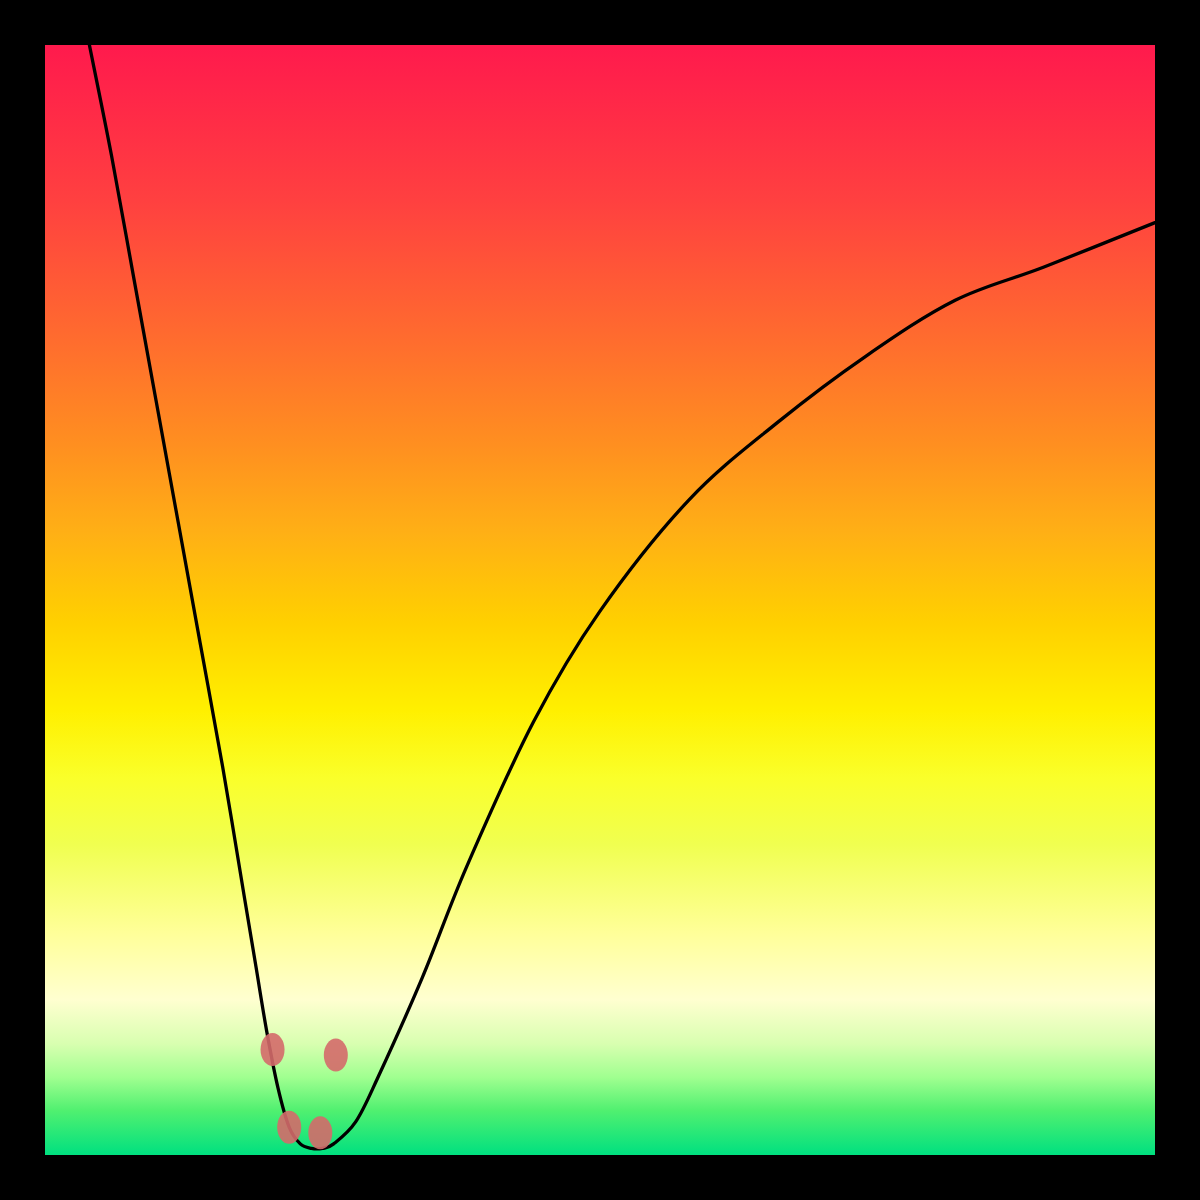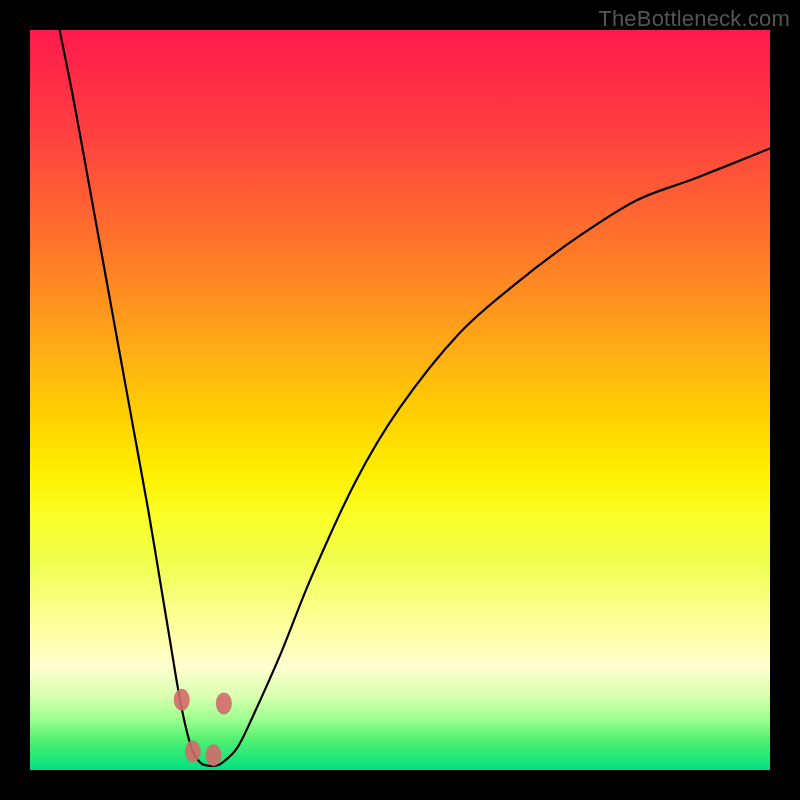--- a/index.html
+++ b/index.html
@@ -62,21 +62,20 @@
   .dot {
     fill: #d46a6a;
     fill-opacity: 0.9;
   }
 </style>
 </head>
 <body>
 
 <div class="frame">
 
-  <div class="watermark">TheBottleneck.com</div>
 
   <div class="plot-area">
     <svg class="curve" viewBox="0 0 740 740" preserveAspectRatio="none">
       <path id="curve-path" fill="none" stroke="#000" stroke-width="2.2" stroke-linecap="round" stroke-linejoin="round" d="M 29.6 0 C 32.06666666666667 12.333333333333334 39.46666666666667 48.10000000000001 44.4 74 C 49.33333333333333 99.89999999999999 54.266666666666666 128.26666666666665 59.2 155.39999999999998 C 64.13333333333334 182.5333333333333 69.06666666666666 209.6666666666666 74 236.79999999999995 C 78.93333333333334 263.9333333333333 83.86666666666666 291.0666666666667 88.8 318.20000000000005 C 93.73333333333333 345.33333333333337 98.66666666666667 372.46666666666664 103.60000000000001 399.59999999999997 C 108.53333333333335 426.7333333333333 113.46666666666667 452.6333333333333 118.4 481 C 123.33333333333334 509.3666666666667 129.5 547.5999999999999 133.2 569.8 C 136.89999999999998 592 138.13333333333333 599.4000000000001 140.6 614.2 C 143.06666666666666 629 145.53333333333333 645.0333333333333 148 658.6 C 150.46666666666667 672.1666666666667 152.93333333333334 685.1166666666667 155.4 695.6 C 157.86666666666667 706.0833333333334 160.33333333333334 715.3333333333334 162.8 721.5 C 165.26666666666668 727.6666666666666 167.73333333333335 730.2566666666667 170.20000000000002 732.6 C 172.66666666666669 734.9433333333334 175.13333333333333 735.0666666666666 177.6 735.56 C 180.06666666666666 736.0533333333333 182.53333333333333 736.0533333333333 185 735.56 C 187.46666666666667 735.0666666666666 188.7 735.5600000000001 192.4 732.6 C 196.10000000000002 729.64 202.26666666666668 725.1999999999999 207.20000000000002 717.8 C 212.13333333333335 710.4 214.6 704.2333333333333 222 688.2 C 229.4 672.1666666666667 241.73333333333335 645.0333333333333 251.60000000000002 621.6 C 261.4666666666667 598.1666666666667 268.8666666666667 575.9666666666667 281.2 547.6 C 293.5333333333333 519.2333333333333 310.8 479.76666666666665 325.6 451.4 C 340.40000000000003 423.0333333333333 352.73333333333335 402.0666666666667 370 377.40000000000003 C 387.26666666666665 352.73333333333335 409.46666666666664 324.36666666666673 429.2 303.40000000000003 C 448.93333333333334 282.43333333333334 468.6666666666667 267.6333333333333 488.40000000000003 251.59999999999997 C 508.1333333333334 235.56666666666663 527.8666666666667 220.7666666666667 547.6 207.20000000000005 C 567.3333333333334 193.63333333333338 587.0666666666666 180.0666666666666 606.8 170.19999999999993 C 626.5333333333333 160.33333333333326 643.8 156.63333333333333 666 148 C 688.2 139.36666666666667 727.6666666666666 123.33333333333331 740 118.39999999999998"></path>
       <g id="markers">
           <ellipse cx="151.7" cy="669.7" rx="8" ry="11" class="dot"></ellipse>
           <ellipse cx="162.8" cy="721.5" rx="8" ry="11" class="dot"></ellipse>
           <ellipse cx="183.52" cy="725.2" rx="8" ry="11" class="dot"></ellipse>
           <ellipse cx="193.88" cy="673.4" rx="8" ry="11" class="dot"></ellipse>
         </g>

